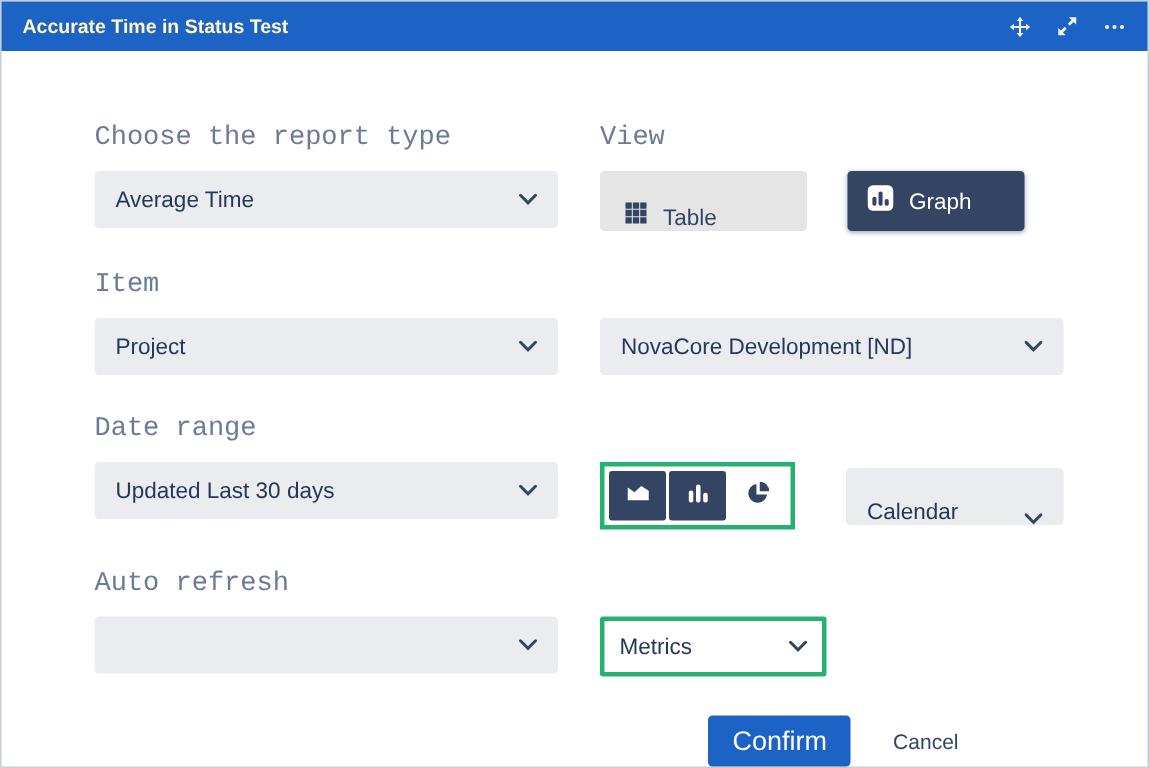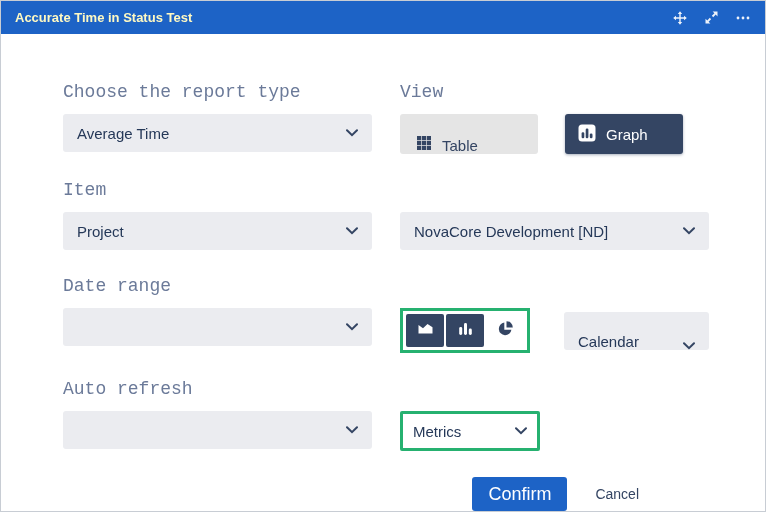--- a/index.html
+++ b/index.html
@@ -58,21 +58,21 @@
   }
   .chart-type-btn{
     width:38px;height:33px;border-radius:2px;display:flex;
     align-items:center;justify-content:center;cursor:pointer;background:transparent;
   }
   .chart-type-btn.dark{background:var(--selected-dark);}
   .daterange-right{display:flex;justify-content:space-between;align-items:center;}
   .dropdown.calendar{width:145px;align-items:flex-end;}
   
   .dropdown.metrics{
-    width:140px;height:40px;background:#fff;
+    width:151px;height:40px;background:#fff;
     border:3px solid var(--accent-green);border-radius:2px;padding:12px 10px;
   }
   
   .footer{
     display:flex;justify-content:flex-end;align-items:center;
     gap:28px;padding:0 70px 0 0;margin-top:24px;
   }
   .confirm-btn{
     background:var(--confirm-blue);color:#fff;border:none;border-radius:3px;
     height:34px;padding:0 16px;font-size:18px;font-weight:500;cursor:pointer;
@@ -188,20 +188,21 @@
     <div class="form-row">
       <div class="col-left">
         <span class="field-label">Date range</span>
       </div>
       <div class="col-right"></div>
     </div>
 
     <div class="form-row control-row">
       <div class="col-left">
         <div class="dropdown w-full">
+          <span class="value">Updated Last 30 days</span>
           <span class="chev">
             <svg width="12" height="8" viewBox="0 0 12 8">
                 <path d="M1 1.2 L6 6.2 L11 1.2" stroke="#344563" stroke-width="2" fill="none" stroke-linecap="round"></path>
               </svg>
           </span>
         </div>
       </div>
       <div class="col-right daterange-right">
         <div class="chart-type-group">
           <div class="chart-type-btn dark">

